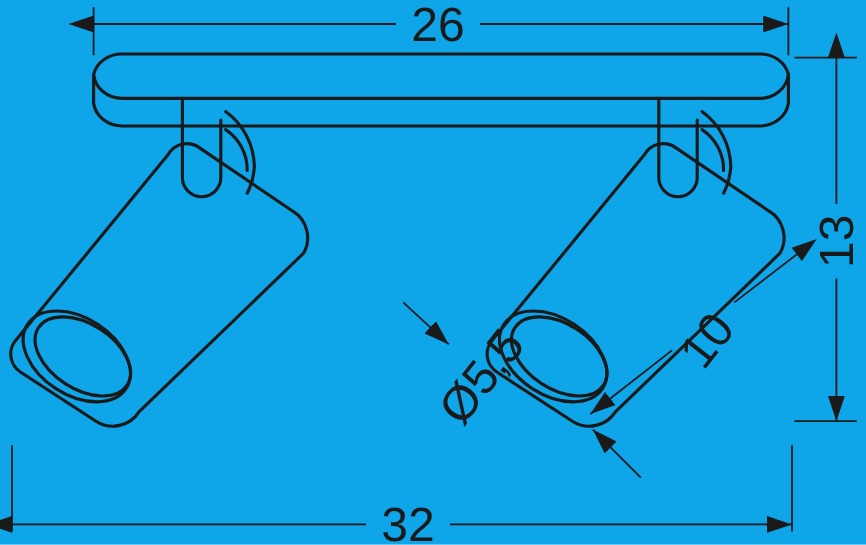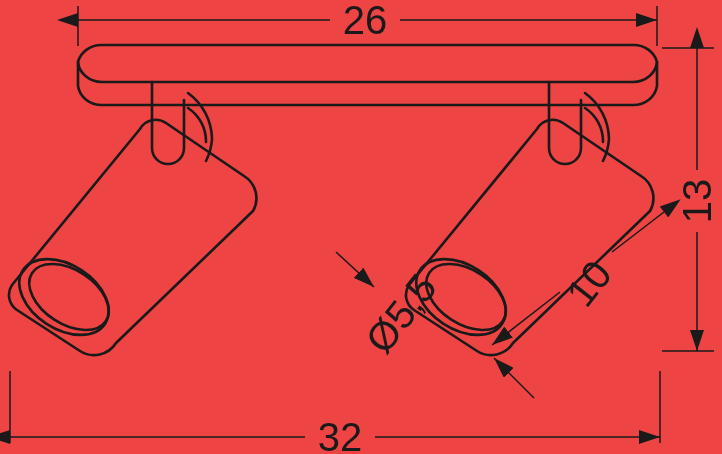--- a/index.html
+++ b/index.html
@@ -1,18 +1,18 @@
 <!DOCTYPE html>
 <html><head>
 <meta charset="utf-8">
 <style>
   html,body{margin:0;padding:0;background:#ffffff;}
   body{width:722px;height:454px;overflow:hidden;
        font-family:"Liberation Sans",sans-serif;}
-  #stage{position:relative;width:722px;height:454px;background:#ef4444;}
+  #stage{position:relative;width:722px;height:454px;background:#0ea5e9;}
   #stage svg{position:absolute;left:0;top:0;}
   .dimtext{font-family:"Liberation Sans",sans-serif;font-weight:400;
            fill:#1a1a1a;font-size:40px;}
 </style>
 </head>
 <body>
 
 <div id="stage">
 <svg width="722" height="454" viewBox="0 0 722 454">
 

